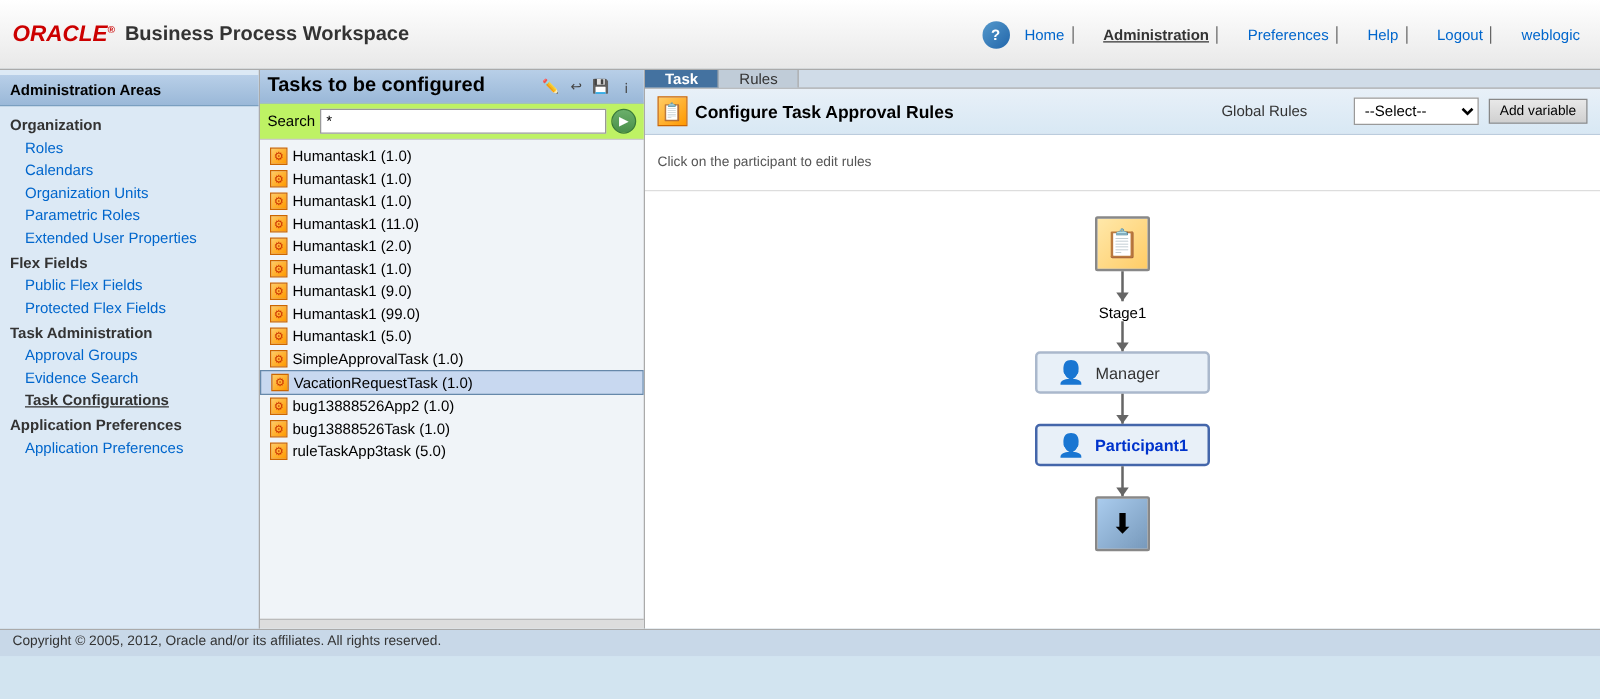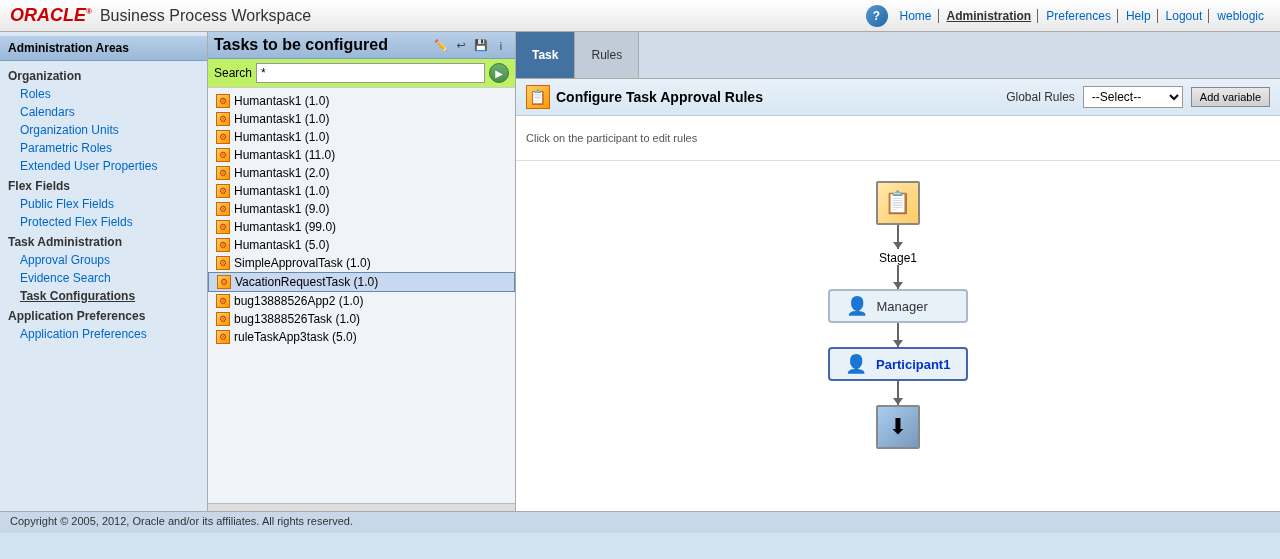--- a/index.html
+++ b/index.html
@@ -6,43 +6,43 @@
     body { font-family: Arial, Helvetica, sans-serif; font-size: 12px; background: #d2e4f0; }
 
     
     #header {
       background: linear-gradient(to bottom, #ffffff, #e8e8e8);
       border-bottom: 1px solid #aaa;
       display: flex;
       align-items: center;
       justify-content: space-between;
       padding: 4px 10px;
-      height: 32px;
+      height: 56px;
     }
     #logo-area {
       display: flex;
       align-items: center;
       gap: 8px;
     }
     #oracle-logo {
       color: #cc0000;
       font-size: 18px;
       font-weight: bold;
       font-style: italic;
     }
     #oracle-logo span.tm { font-size: 8px; vertical-align: super; }
     #app-title {
       font-size: 16px;
       color: #333;
-      font-weight: normal;
+      font-weight: bold;
     }
     #nav-links {
       display: flex;
       align-items: center;
-      gap: 2px;
+      gap: 18px;
       font-size: 12px;
     }
     #nav-links a {
       color: #0066cc;
       text-decoration: none;
       padding: 0 6px;
       border-right: 1px solid #666;
     }
     #nav-links a:last-child { border-right: none; }
     #nav-links a.active { font-weight: bold; color: #333; text-decoration: underline; }
@@ -187,21 +187,21 @@
       display: flex;
       flex-direction: column;
       overflow: hidden;
     }
     #tabs-bar {
       display: flex;
       background: #d0dce8;
       border-bottom: 1px solid #aaa;
     }
     .tab {
-      padding: 16px 16px;
+      padding: 0 16px;
       cursor: pointer;
       font-size: 12px;
       border-right: 1px solid #aaa;
       background: #c0ccd8;
       color: #333;
     }
     .tab.active {
       background: #4472a0;
       color: white;
       font-weight: bold;
@@ -241,20 +241,21 @@
       gap: 8px;
       font-size: 12px;
     }
     #global-rules-label { color: #333; }
     #select-dropdown {
       padding: 2px 4px;
       border: 1px solid #999;
       font-size: 12px;
       background: white;
       min-width: 100px;
+      margin-left: 29px;
     }
     #add-variable-btn {
       padding: 3px 8px;
       background: linear-gradient(to bottom, #e8e8e8, #d0d0d0);
       border: 1px solid #888;
       cursor: pointer;
       font-size: 11px;
     }
     #subtitle { padding: 16px 10px; font-size: 11px; color: #555; border-bottom: 1px solid #ddd; }
 

